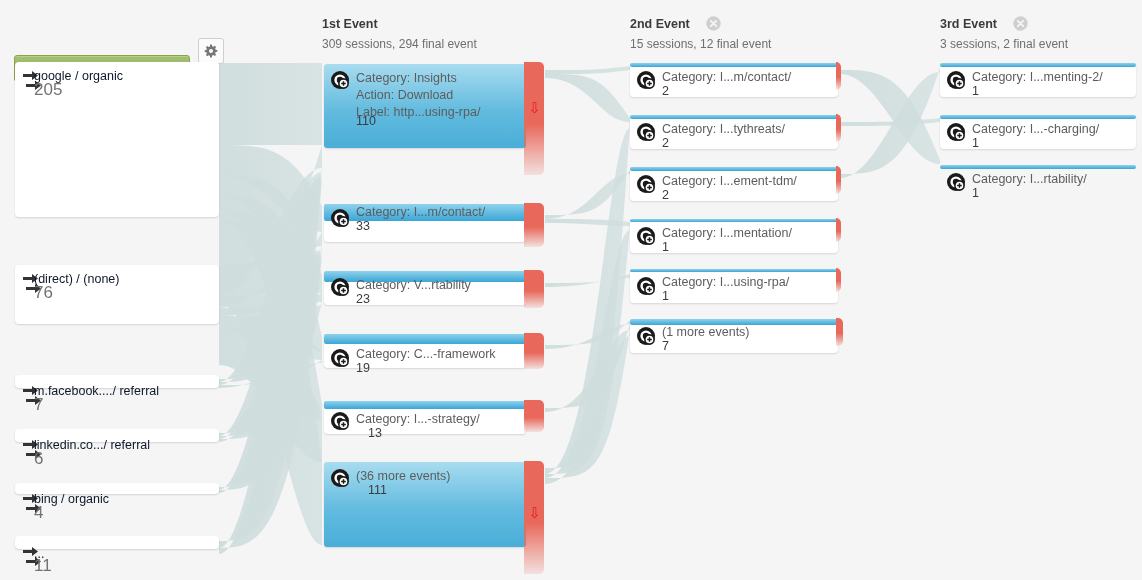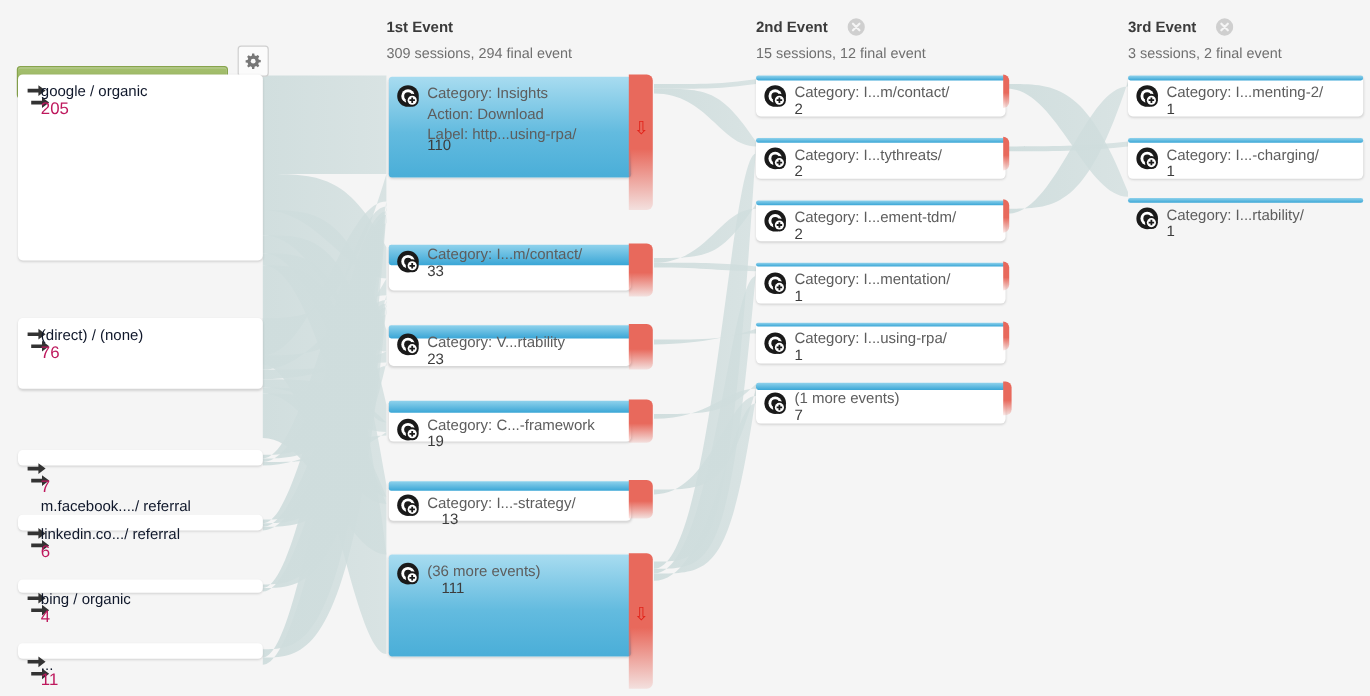--- a/index.html
+++ b/index.html
@@ -107,22 +107,22 @@
     top: 5px;
     font-size: 12.5px;
     color: #0f172a;
     line-height: 16px;
     white-space: nowrap;
   }
   .src-value {
     position: absolute;
     left: 34px;
     top: 19px;
-    font-size: 14px;
-    color: #be185d;
+    font-size: 17px;
+    color: #737373;
     line-height: 16px;
     white-space: nowrap;
   }
   .arrows-icon {
     position: absolute;
     left: 22px; top: 6px;
     width: 22px; height: 24px;
   }
 
   
@@ -301,21 +301,21 @@
     <div class="src-label" style="top:271px;">(direct) / (none)</div>
     <div class="src-value" style="top:285px;">76</div>
   </div>
 
   <div class="node">
     <div class="src-card" style="left:15px; top:375px; width:204px; height:13px;"></div>
     <svg class="arrows-icon" style="left:22px; top:385px;" viewBox="0 0 22 24">
       <path fill="#333" d="M1 4 h9 v-3 l6 4.5 -6 4.5 v-3 h-9 z"></path>
       <path fill="#333" d="M4 14 h9 v-3 l6 4.5 -6 4.5 v-3 h-9 z"></path>
     </svg>
-    <div class="src-label" style="top:383px;margin-top:31px;">m.facebook..../ referral</div>
+    <div class="src-label" style="top:383px;">m.facebook..../ referral</div>
     <div class="src-value" style="top:397px;">7</div>
   </div>
 
   <div class="node">
     <div class="src-card" style="left:15px; top:429px; width:204px; height:13px;"></div>
     <svg class="arrows-icon" style="left:22px; top:439px;" viewBox="0 0 22 24">
       <path fill="#333" d="M1 4 h9 v-3 l6 4.5 -6 4.5 v-3 h-9 z"></path>
       <path fill="#333" d="M4 14 h9 v-3 l6 4.5 -6 4.5 v-3 h-9 z"></path>
     </svg>
     <div class="src-label" style="top:437px;">linkedin.co.../ referral</div>

